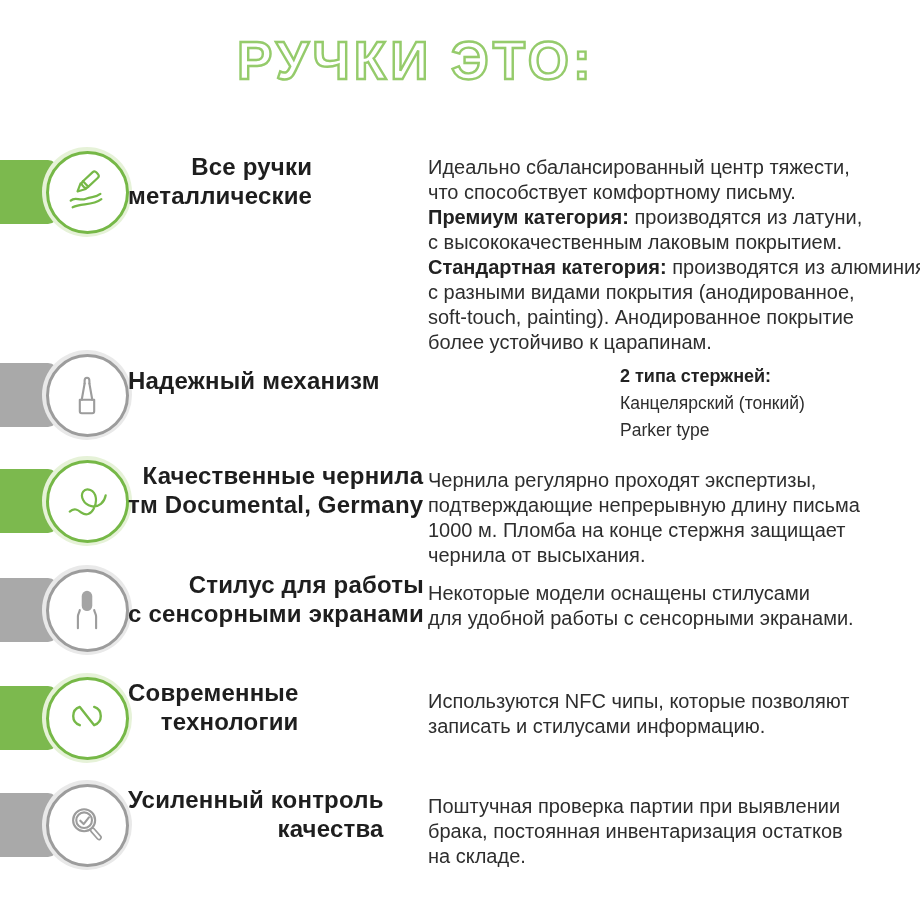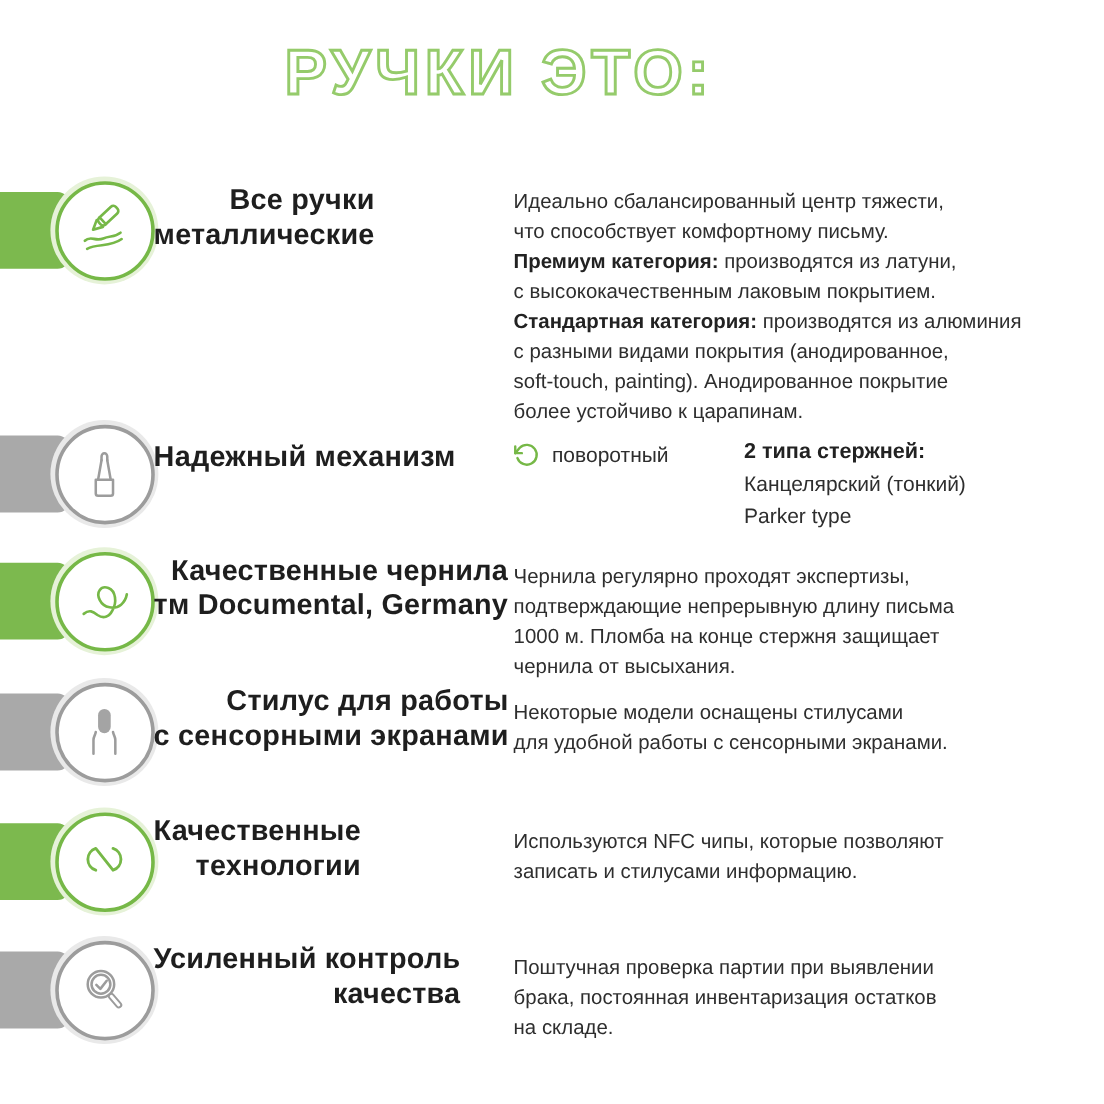--- a/index.html
+++ b/index.html
@@ -30,21 +30,21 @@
   .badge.green .badge-inner{border:3px solid #76B847;}
   .badge.gray  .badge-inner{border:3px solid #9C9C9C;}
 
   .heading{position:absolute;left:128px;top:5px;margin:0;font-size:24px;line-height:29px;
            font-weight:700;color:#1e1e1e;white-space:pre;letter-spacing:0.2px;text-align:right;}
   .r2 .heading{top:16px;}
 
   .right{position:absolute;left:428px;width:480px;}
   .r1 .right{top:8px}.r2 .right{top:18px}.r3 .right{top:12px}
   .r4 .right{top:16px}.r5 .right{top:16px}.r6 .right{top:14px}
-  .para{margin:0;font-size:17px;line-height:25px;white-space:pre;color:#2e2e2e;}
+  .para{margin:0;font-size:20px;line-height:25px;white-space:pre;color:#2e2e2e;}
   .para b{font-weight:700;color:#222;}
 
   
   .mech{display:flex;flex-direction:column;gap:8px;}
   .mech-item{display:flex;align-items:center;gap:10px;height:22px;}
   .mech-item span{font-size:17.5px;color:#2e2e2e;}
   .refill{position:absolute;left:192px;top:-2px;}
   .refill-title{margin:0;font-size:18px;font-weight:700;color:#222;}
   .refill-lines{margin:3px 12px 0 0;font-size:17.5px;line-height:27px;white-space:pre;color:#2e2e2e;}
 </style>
@@ -95,29 +95,20 @@
             <path d="M21.5,12 V9 A2.5,3 0 0 1 26.5,9 V12"></path>
             <path d="M21.5,12 L18.5,29 M26.5,12 L29.5,29"></path>
             <path d="M16.5,29 H31.5 V41 A2,2 0 0 1 29.5,43 H18.5 A2,2 0 0 1 16.5,41 Z"></path>
           </g>
         </svg>
       </div>
     </div>
     <h2 class="heading">Надежный механизм</h2>
     <div class="right">
       <div class="mech">
-        <div class="mech-item">
-          <svg width="22" height="22" viewBox="0 0 24 24">
-            <g fill="none" stroke="#76B847" stroke-width="2.2" stroke-linecap="round" stroke-linejoin="round">
-              <polyline points="1.5,4.5 1.5,10.5 7.5,10.5"></polyline>
-              <path d="M3.5,15 a9,9 0 1 0 2.1,-9.4 L1.5,10.5"></path>
-            </g>
-          </svg>
-          <span>поворотный</span>
-        </div>
       </div>
       <div class="refill">
         <p class="refill-title">2 типа стержней:</p>
         <p class="refill-lines">Канцелярский (тонкий)
 Parker type</p>
       </div>
     </div>
   </section>
 
   <section class="row r3">
@@ -159,21 +150,21 @@
 
   <section class="row r5">
     <div class="bar green"></div>
     <div class="badge green">
       <div class="badge-inner">
         <svg width="46" height="46" viewBox="0 0 48 48">
           <path d="M16.5,31.5 A10,10 0 0 1 16.5,12.5 L31.5,31.5 A10,10 0 0 0 31.5,12.5" fill="none" stroke="#76B847" stroke-width="2.5" stroke-linecap="round" stroke-linejoin="round"></path>
         </svg>
       </div>
     </div>
-    <h2 class="heading">Качественные
+    <h2 class="heading">Современные
 технологии</h2>
     <div class="right">
       <p class="para">Используются NFC чипы, которые позволяют
 записать и стилусами информацию.</p>
     </div>
   </section>
 
   <section class="row r6">
     <div class="bar gray"></div>
     <div class="badge gray">

